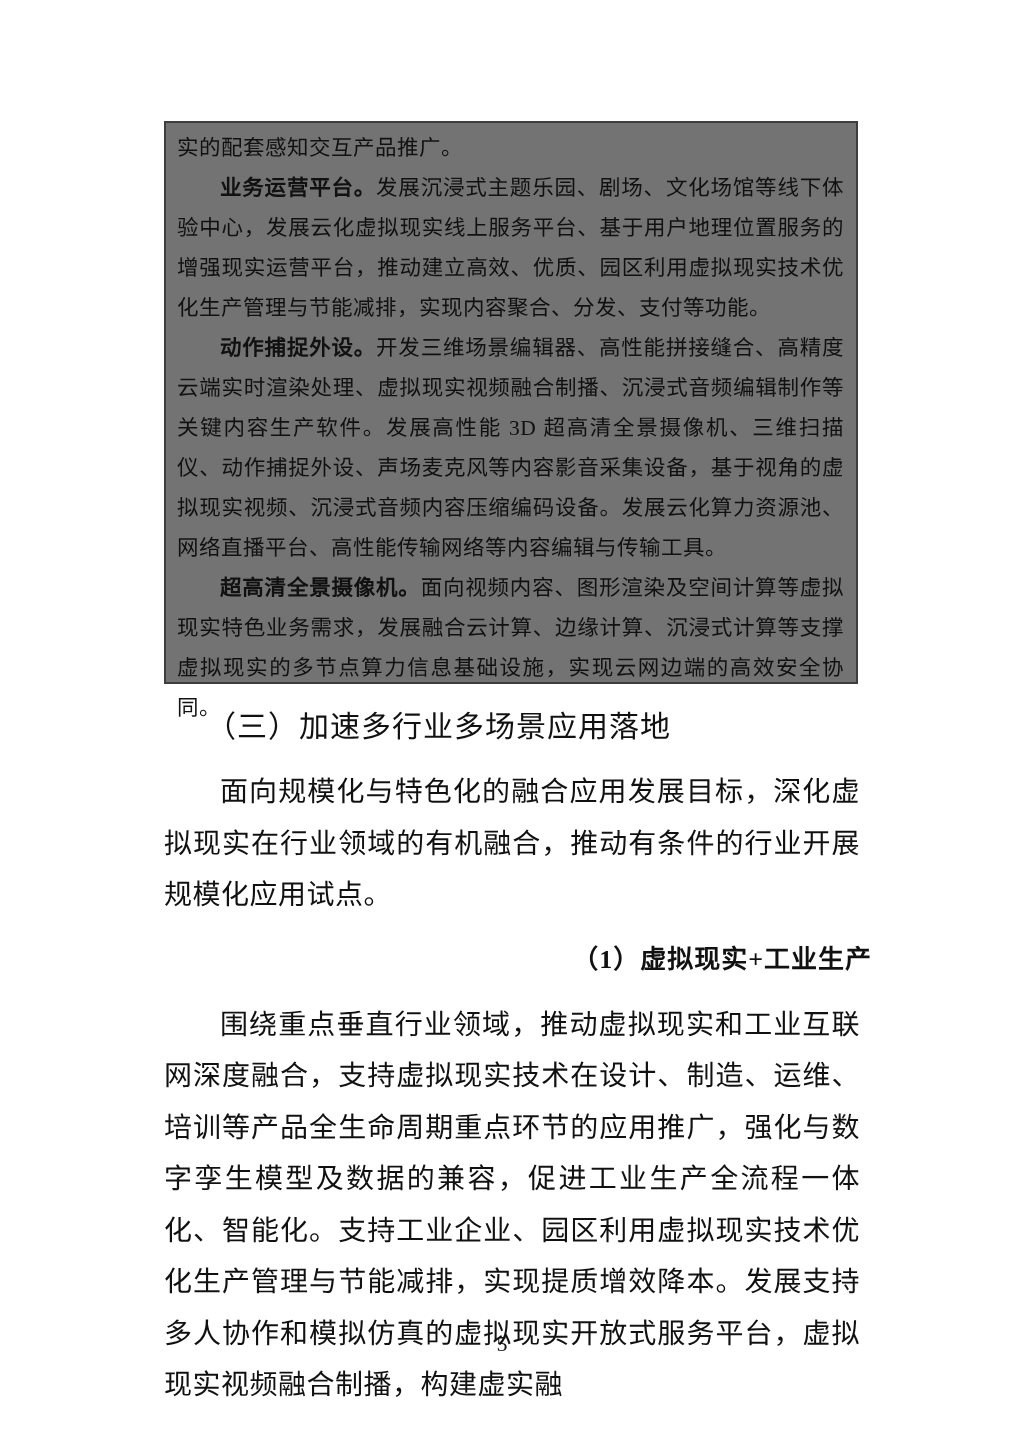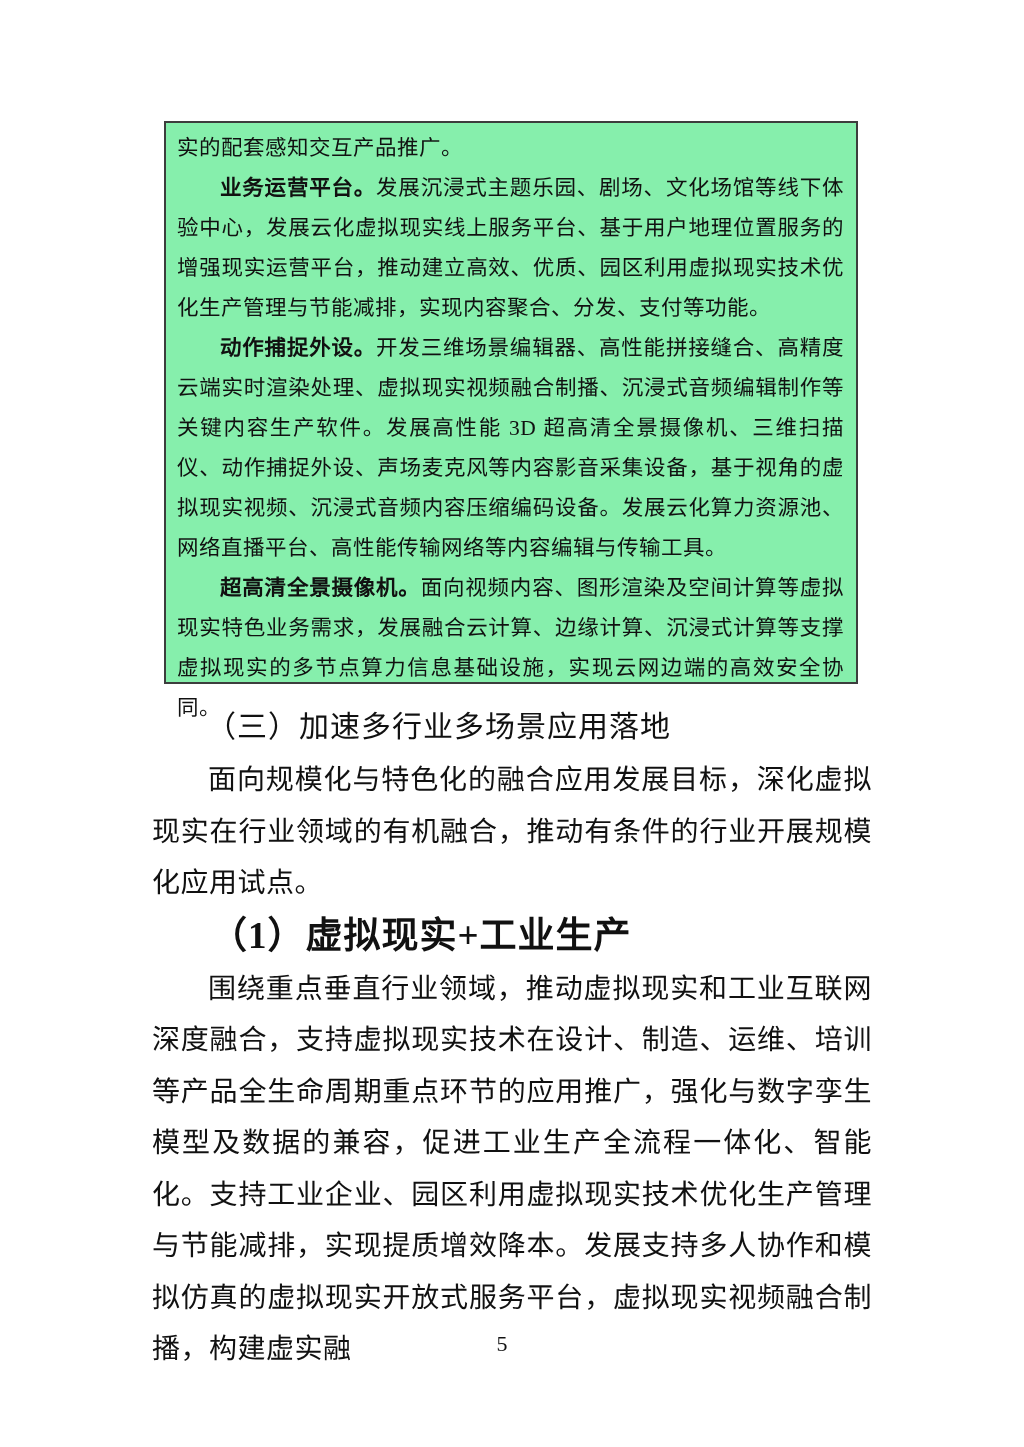--- a/index.html
+++ b/index.html
@@ -18,21 +18,21 @@
   
   .callout-box {
     position: absolute;
     left: 164px;
     top: 121px;
     width: 694px;
     height: 563px;
     box-sizing: border-box;
     border: 2px solid #3d3d3d;
     padding: 5px 12px 0 11px;
-    background: #86efac;
+    background: #737373;
   }
   .callout-box p {
     margin: 0;
     font-size: 21.5px;
     line-height: 40px;
     text-align: justify;
     text-align-last: left;
     letter-spacing: 0.5px;
   }
   .callout-box p.indented {
@@ -51,28 +51,29 @@
   .sec-heading {
     margin: 0;
     font-size: 30px;
     line-height: 55px;
     font-weight: normal;
     text-indent: 54px;
     letter-spacing: 1px;
   }
   .sub-heading {
     margin: 0;
-    font-size: 37px;
+    font-size: 26px;
     line-height: 54px;
     font-weight: bold;
     text-indent: 58px;
     letter-spacing: 1px;
+    text-align: right;
   }
   .body-para {
-    margin: 0;
+    margin: 12px;
     font-size: 28px;
     line-height: 51.5px;
     text-align: justify;
     text-align-last: left;
     text-indent: 2em;
     letter-spacing: 0.5px;
   }
   
   .page-number {
     position: absolute;

